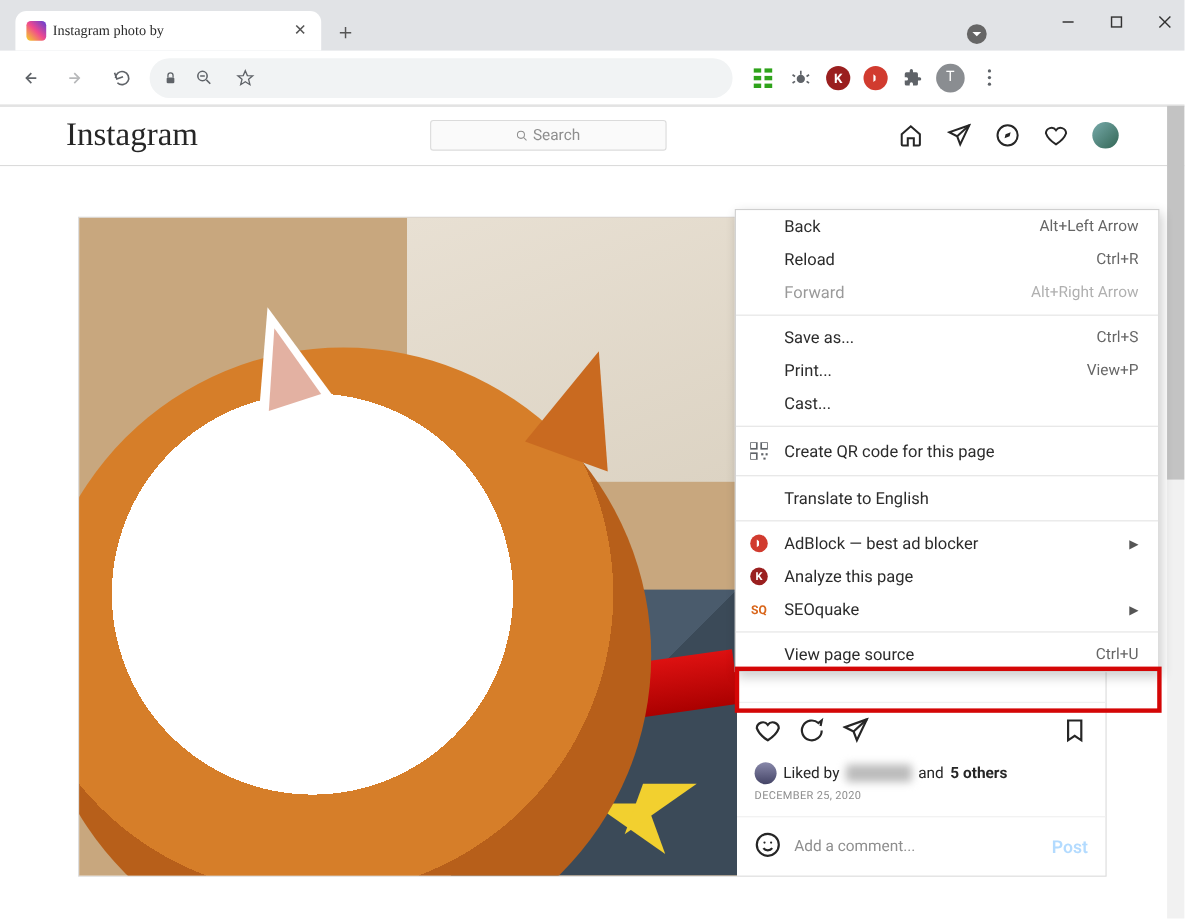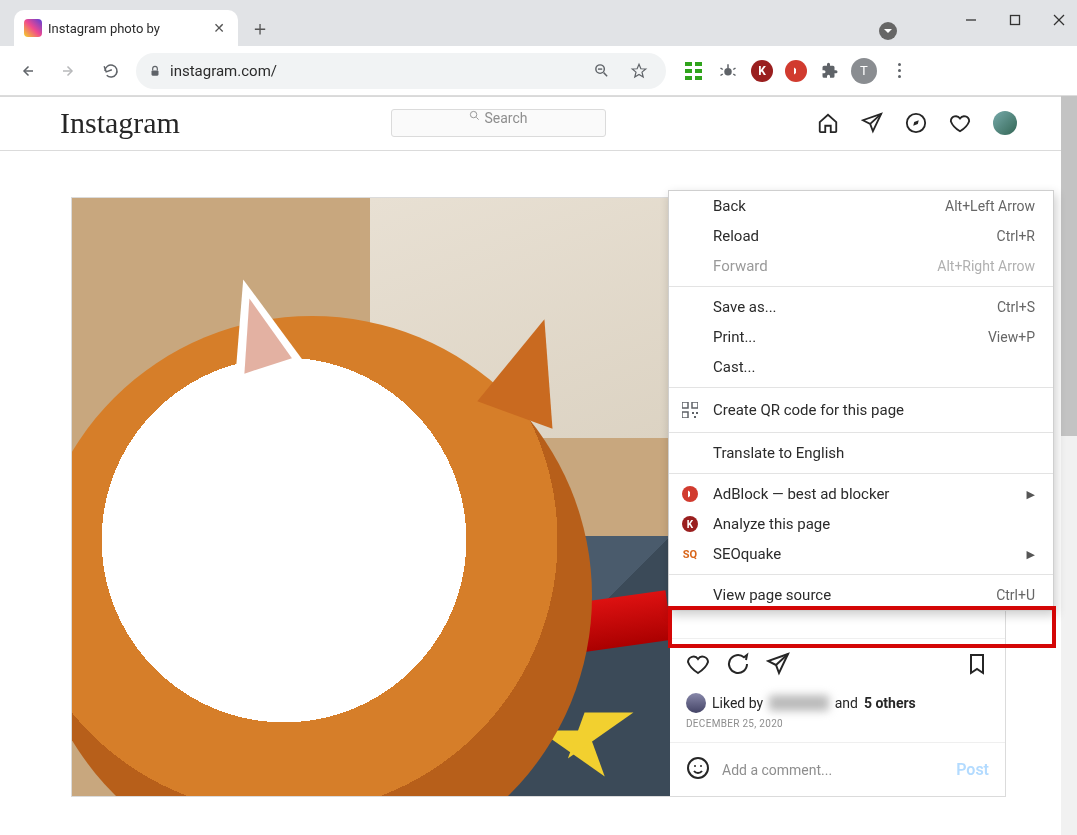--- a/index.html
+++ b/index.html
@@ -1,20 +1,20 @@
 <!DOCTYPE html>
 <html><head>
   <meta charset="utf-8">
   <style>
     * { box-sizing: border-box; margin: 0; padding: 0; }
     body { font-family: -apple-system, BlinkMacSystemFont, "Segoe UI", Roboto, Helvetica, Arial, sans-serif; width: 1077px; height: 835px; background: #fff; overflow: hidden; position: relative; }
     
     
     .titlebar { height: 46px; background: #e1e3e6; display: flex; align-items: stretch; position: relative; }
-    .tab { margin-top: 10px; margin-left: 14px; background: #fff; border-radius: 10px 10px 0 0; height: 36px; width: 224px; display: flex; align-items: center; padding: 0 10px; gap: 6px; font-size: 13px; color: #2b2b2b; }
+    .tab { margin-top: 10px; margin-left: 14px; background: #fff; border-radius: 10px 10px 0 0; height: 36px; width: 278px; display: flex; align-items: center; padding: 0 10px; gap: 6px; font-size: 13px; color: #2b2b2b; font-family: Liberation Serif, serif; }
     .favicon { width: 18px; height: 18px; border-radius: 4px; background: linear-gradient(45deg,#f5d423,#f0498f,#5a3fd6); }
     .tab-title { flex: 1; white-space: nowrap; overflow: hidden; text-overflow: ellipsis; }
     .tab-close { width: 18px; height: 18px; display:flex;align-items:center;justify-content:center; color:#555; font-size:14px; cursor:pointer;}
     .new-tab { width:28px;height:28px;margin-top:14px;margin-left:8px;display:flex;align-items:center;justify-content:center;color:#555;font-size:20px;cursor:pointer;}
     .win-controls { position:absolute; right:8px; top:10px; display:flex; align-items:center; gap:24px; }
     .win-btn { width:20px;height:20px;display:flex;align-items:center;justify-content:center;color:#333;cursor:pointer;}
     .incog-badge { position:absolute; right:180px; top:22px; width:18px;height:18px;border-radius:50%;background:#666;display:flex;align-items:center;justify-content:center;}
     .incog-badge svg{width:10px;height:10px;fill:#fff;}
 
     .toolbar { height: 50px; background: #fff; border-bottom: 1px solid #dcdcdc; display:flex; align-items:center; padding:0 10px; gap:8px; }
@@ -36,21 +36,21 @@
     .ext-ab svg{width:12px;height:12px;fill:#fff;}
     .ext-puzzle svg{width:18px;height:18px;fill:#5f6368;}
     .profile-avatar{width:26px;height:26px;border-radius:50%;background:#8a8d91;color:#fff;display:flex;align-items:center;justify-content:center;font-size:13px;}
     .kebab{width:30px;height:30px;display:flex;flex-direction:column;align-items:center;justify-content:center;gap:3px;cursor:pointer;}
     .kebab span{width:3px;height:3px;background:#5f6368;border-radius:50%;}
 
     
     .viewport{position:relative;height:776px;overflow:hidden;}
     .ig-header{height:55px;border-bottom:1px solid #dbdbdb;display:flex;align-items:center;justify-content:space-between;padding:0 60px;}
     .ig-logo{font-family: 'Brush Script MT', cursive; font-size:30px;color:#262626;font-weight:500;}
-    .ig-search{width:215px;height:28px;background:#fafafa;border:1px solid #dbdbdb;border-radius:3px;display:flex;align-items:flex-start;justify-content:center;gap:4px;color:#8e8e8e;font-size:14px;}
+    .ig-search{width:215px;height:28px;background:#fafafa;border:1px solid #dbdbdb;border-radius:3px;display:flex;align-items:center;justify-content:center;gap:4px;color:#8e8e8e;font-size:14px;}
     .ig-nav{display:flex;align-items:center;gap:22px;}
     .ig-nav-btn{width:22px;height:22px;cursor:pointer;color:#262626;}
     .ig-nav-btn svg{width:22px;height:22px;stroke:currentColor;fill:none;stroke-width:2;}
     .ig-avatar{width:24px;height:24px;border-radius:50%;background:linear-gradient(135deg,#7aa,#365);}
 
     .post-wrap{display:flex;width:935px;margin:46px auto;border:1px solid #dbdbdb;background:#fff;}
     .post-img{width:598px;height:598px;background:#c8a77e;position:relative;overflow:hidden;}
     
     .cat-body{position:absolute;bottom:-80px;left:-40px;width:560px;height:560px;border-radius:50%;background:radial-gradient(circle at 45% 40%, #fff 0 40%, #d67e29 40% 60%, #b75f1a 60% 75%, #fff 75% 100%);}
     .cat-ear1{position:absolute;top:80px;left:140px;width:0;height:0;border-left:50px solid transparent;border-right:40px solid transparent;border-bottom:120px solid #fff;transform:rotate(-18deg);}
@@ -145,21 +145,20 @@
     <svg viewBox="0 0 24 24">
         <path d="M4 12a8 8 0 1 1 2.3 5.6" fill="none"></path>
         <polyline points="4 4 4 12 12 12" fill="none" transform="rotate(-20 8 8)"></polyline>
       </svg>
   </div>
   <div class="omnibox">
     <svg class="lock-icon" viewBox="0 0 24 24">
         <rect x="6" y="11" width="12" height="9" rx="2" fill="#5f6368"></rect>
         <path d="M8 11V8a4 4 0 0 1 8 0v3" fill="none" stroke="#5f6368" stroke-width="2"></path>
       </svg>
-    <span class="url-text">instagram.com/</span>
     <div class="omni-icon">
       <svg viewBox="0 0 24 24" width="17" height="17">
           <circle cx="10" cy="10" r="6" fill="none" stroke="#5f6368" stroke-width="2"></circle>
           <line x1="15" y1="15" x2="20" y2="20" stroke="#5f6368" stroke-width="2"></line>
           <line x1="7" y1="10" x2="13" y2="10" stroke="#5f6368" stroke-width="2"></line>
         </svg>
     </div>
     <div class="omni-icon">
       <svg viewBox="0 0 24 24" width="18" height="18">
           <polygon points="12 3 14.5 9 21 9.3 16 13.5 17.6 20 12 16.5 6.4 20 8 13.5 3 9.3 9.5 9" fill="none" stroke="#5f6368" stroke-width="1.6"></polygon>

